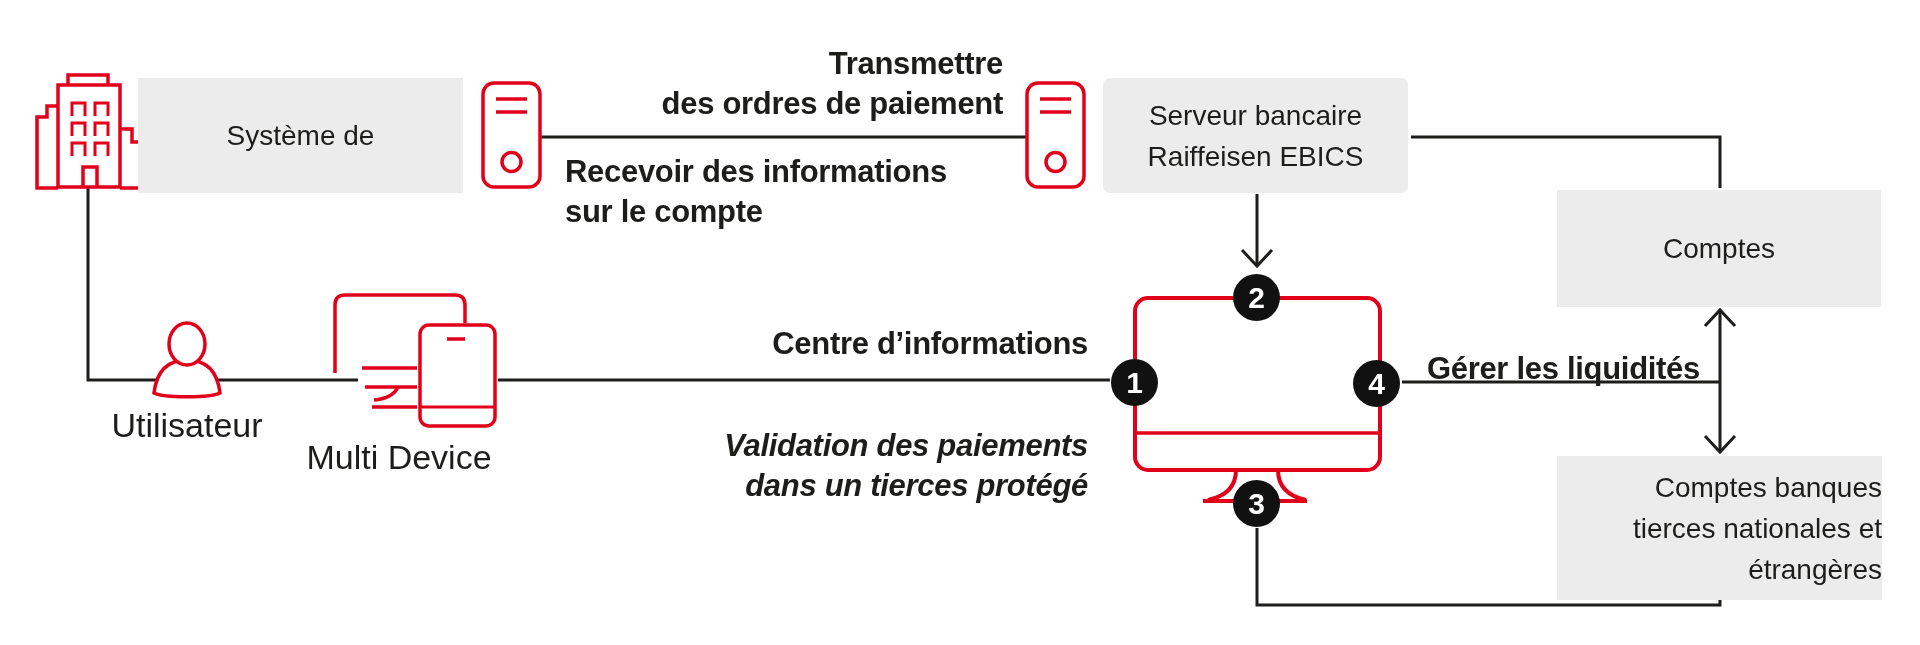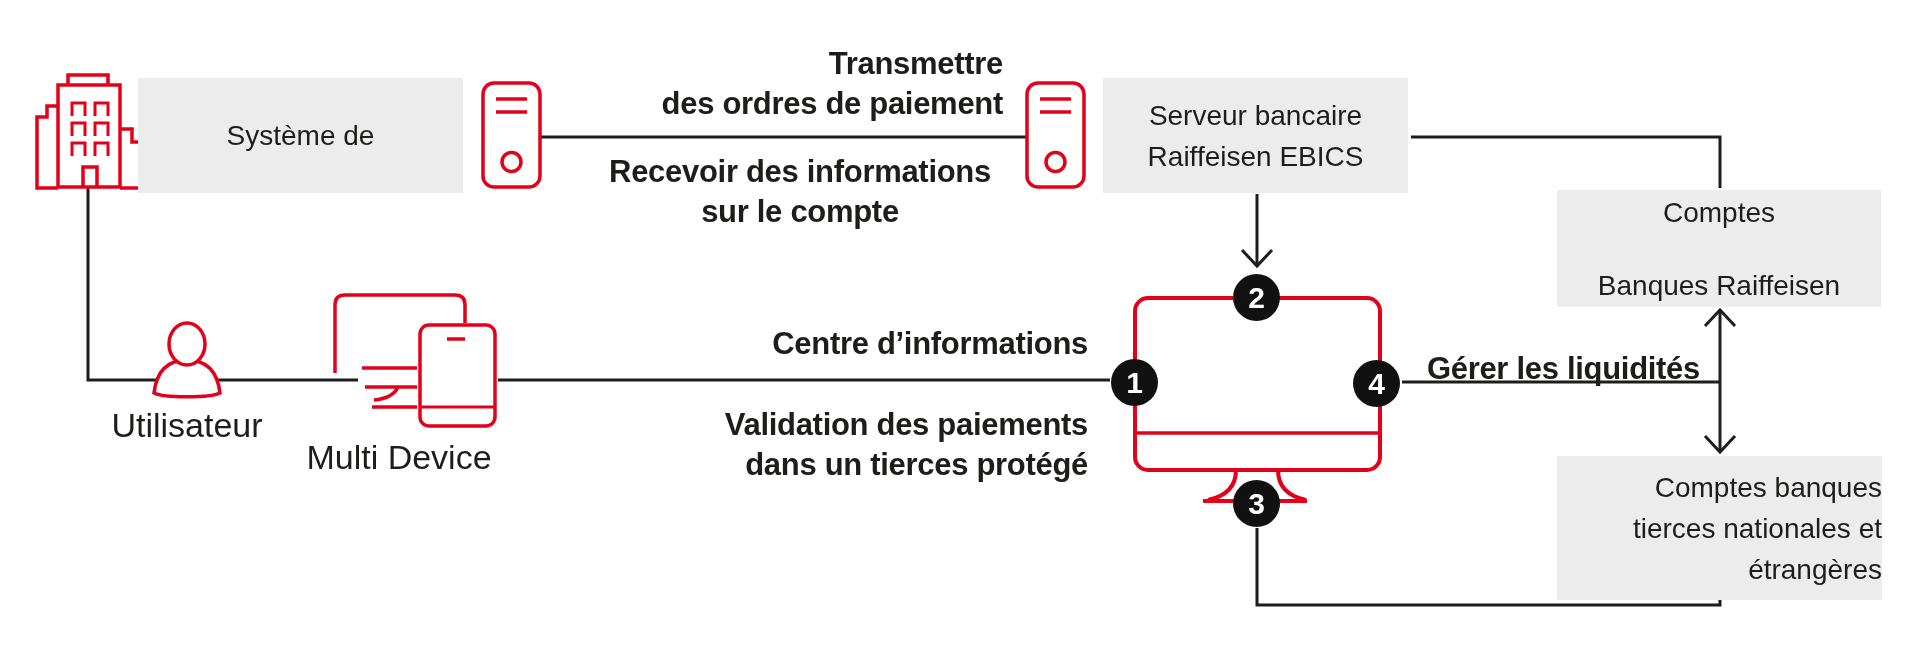--- a/index.html
+++ b/index.html
@@ -40,21 +40,21 @@
   
   .blabel{
     position:absolute;
     font-weight:bold;
     font-size:31px;line-height:40px;
     letter-spacing:-0.3px;
     color:var(--ink);
     z-index:3;
   }
   .ta-r{text-align:right;margin-top:8px;}
-  .ta-l{text-align:center;}
+  .ta-l{text-align:left;}
   .ta-c{text-align:center;}
   
   .rlabel{
     position:absolute;
     font-size:34px;line-height:38px;
     color:var(--ink);
     z-index:3;
   }
   
   .step{
@@ -70,28 +70,27 @@
 </style>
 </head>
 <body>
 
 <div class="canvas">
 
   <div class="gbox" style="left:138px;top:78px;width:325px;height:115px;">
     <div>Système de</div>
   </div>
 
-  <div class="gbox" style="left:1103px;top:78px;width:305px;height:115px;">
+  <div class="gbox" style="left:1103px;top:78px;width:305px;height:115px;border-radius:7px;">
     <div>Serveur bancaire</div>
     <div>Raiffeisen EBICS</div>
   </div>
 
   <div class="gbox" style="left:1557px;top:190px;width:324px;height:117px;gap:32px;">
     <div>Comptes</div>
-    <div>Banques Raiffeisen</div>
   </div>
 
   <div class="gbox" style="left:1557px;top:456px;width:325px;height:144px;align-items:flex-end;">
     <div>Comptes banques</div>
     <div>tierces nationales et</div>
     <div>étrangères</div>
   </div>
 
   <svg class="layer" viewBox="0 0 1920 645">
 
@@ -168,21 +167,21 @@
 
   <div class="blabel ta-l" style="left:565px;top:152px;width:470px;">
     <div>Recevoir des informations</div>
     <div>sur le compte</div>
   </div>
 
   <div class="blabel ta-r" style="left:600px;top:316px;width:488px;">
     <div>Centre d’informations</div>
   </div>
 
-  <div class="blabel ta-r" style="left:600px;top:397px;width:488px;">
+  <div class="blabel ta-r" style="left:600px;top:418px;width:488px;font-style:italic;">
     <div>Validation des paiements</div>
     <div>dans un tierces protégé</div>
   </div>
 
   <div class="blabel ta-r" style="left:1380px;top:341px;width:320px;">
     <div>Gérer les liquidités</div>
   </div>
 
   <div class="rlabel ta-c" style="left:87px;top:406px;width:200px;">Utilisateur</div>
   <div class="rlabel ta-c" style="left:277px;top:438px;width:244px;">Multi Device</div>

